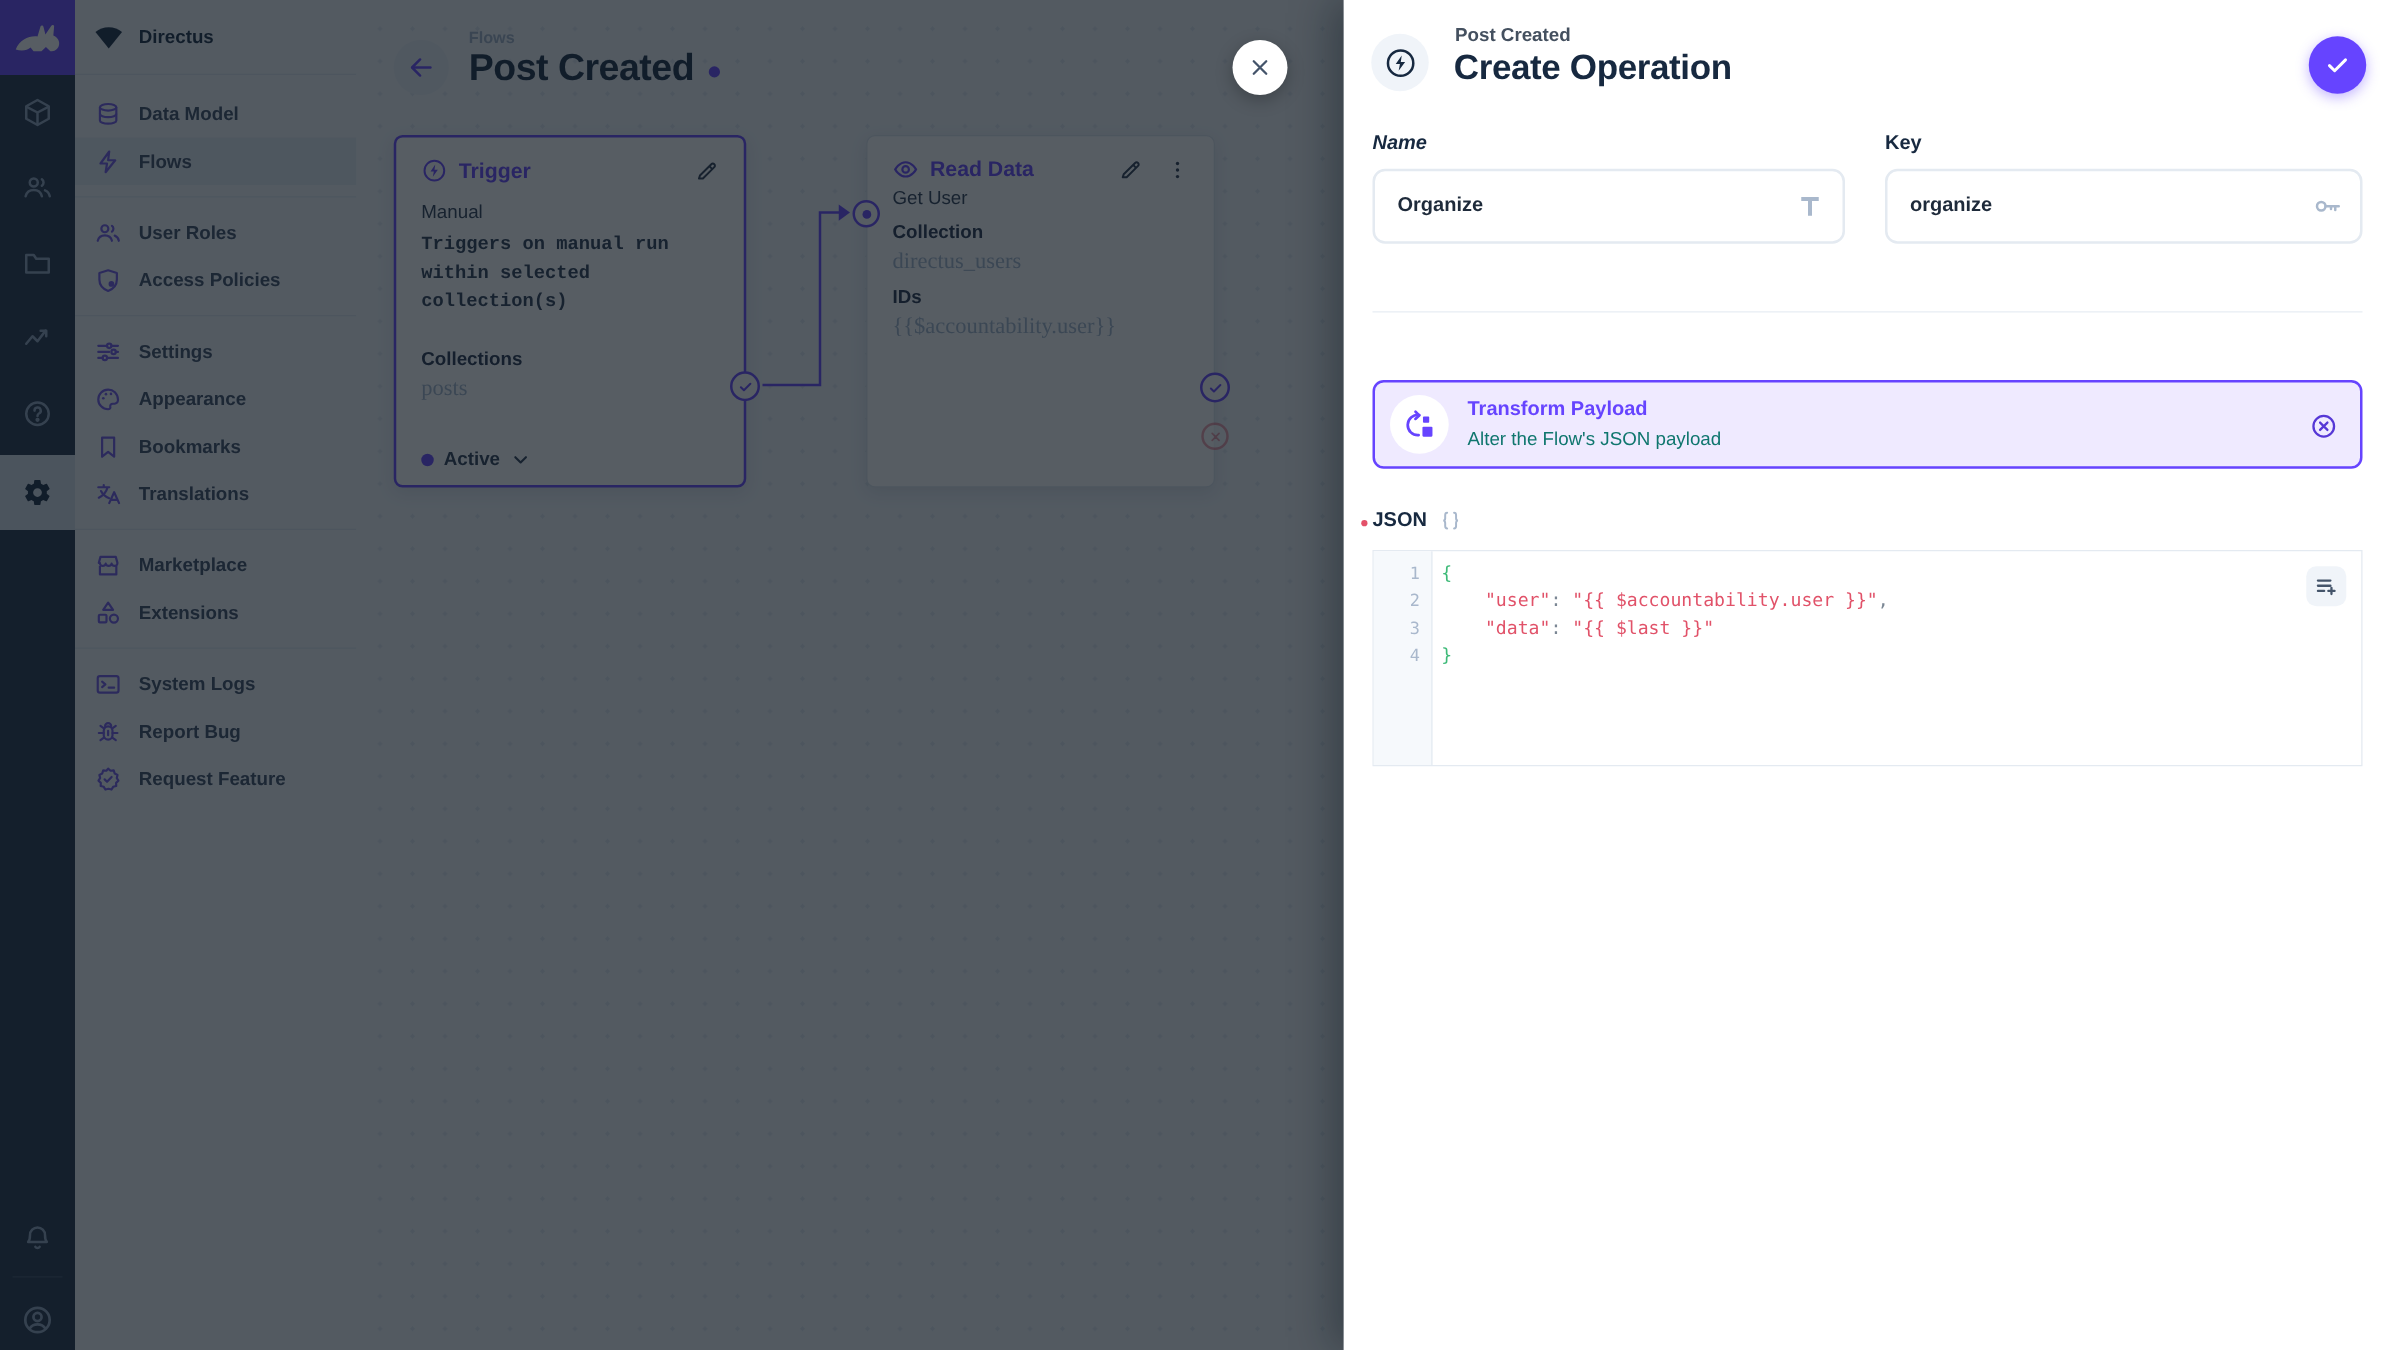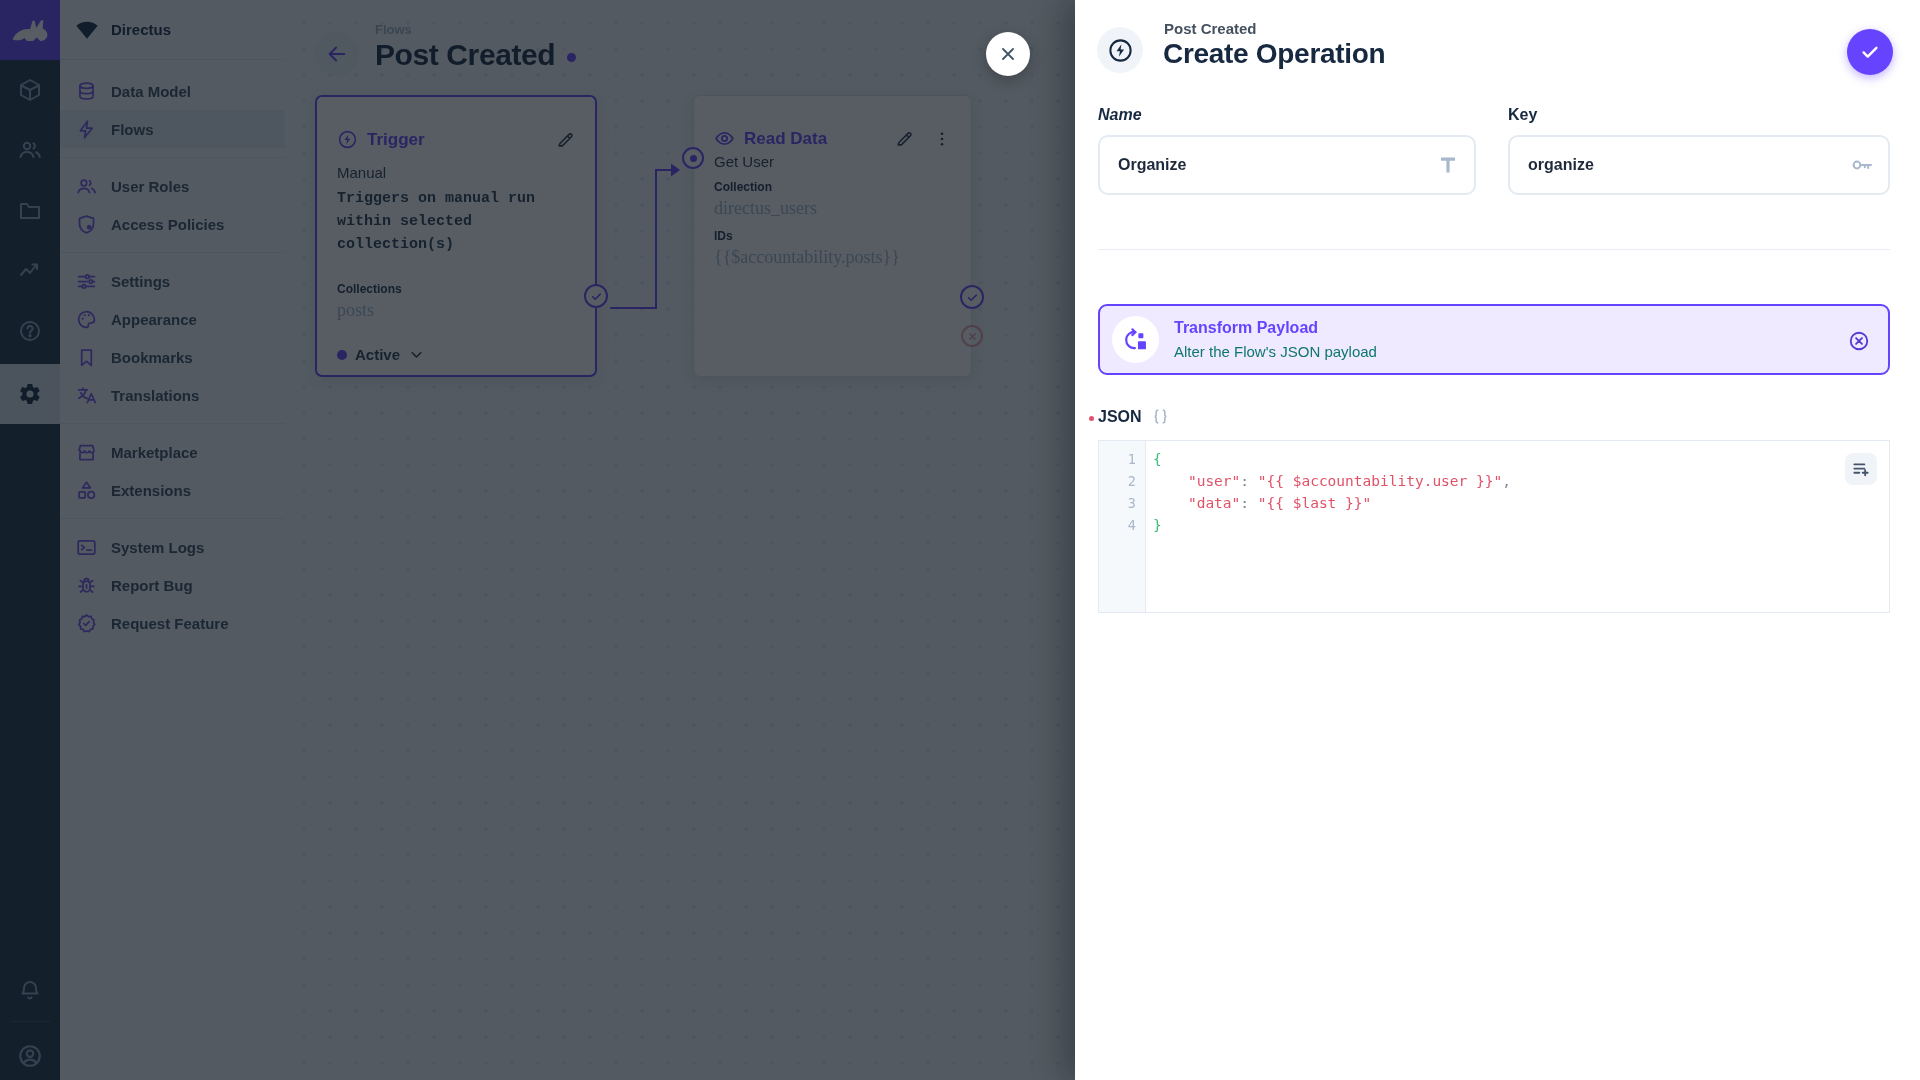--- a/index.html
+++ b/index.html
@@ -43,31 +43,31 @@
   .back-btn { position:absolute; left:30px; top:32px; width:44px; height:44px;
               border-radius:50%; border:none; background:#E7EDF4; color:#6644FF;
               display:flex; align-items:center; justify-content:center; cursor:pointer; }
   .crumb { position:absolute; left:90px; top:22px; font-size:13px; font-weight:700;
            color:#9FB0C6; }
   .flow-title { position:absolute; left:90px; top:38px; display:flex;
                 align-items:center; gap:12px; font-size:30px; font-weight:800;
                 color:#172940; letter-spacing:-0.4px; }
   .title-dot { width:9px; height:9px; border-radius:50%; background:#6644FF; margin-top:4px; }
 
-  .flow-card { position:absolute; top:95px; width:282px; height:282px;
+  .flow-card { position:absolute; top:108px; width:282px; height:282px;
                background:#FFFFFF; border-radius:7px;
-               box-shadow:0 4px 14px rgba(23,41,64,0.10); padding:32px 20px; }
+               box-shadow:0 4px 14px rgba(23,41,64,0.10); padding:16px 20px; }
   .card-trigger { left:30px; border:2px solid #6644FF; }
   .card-op { left:408px; width:279px; border:1px solid #DBE3EC; }
   .card-head { display:flex; align-items:center; gap:9px; color:#6644FF; }
   .card-head .ttl { font-size:17px; font-weight:700; }
   .card-head .spacer { flex:1; }
   .card-head .hbtn { color:#29384E; cursor:pointer; }
   .c-line { font-size:15px; font-weight:500; color:#2A3A52; }
-  .c-label { font-size:12px; font-weight:600; color:#22314A; }
+  .c-label { font-size:15px; font-weight:600; color:#22314A; }
   .c-mono { font-family:Liberation Serif, serif; font-size:18px; color:#A2B5CD; }
   .trigger-status { position:absolute; left:20px; bottom:12px; display:flex;
                     align-items:center; gap:8px; cursor:pointer; font-size:15px;
                     font-weight:600; color:#2A3A52; }
   .status-dot { width:10px; height:10px; border-radius:50%; background:#6644FF; }
   .port { position:absolute; border-radius:50%; background:#fff; display:flex;
           align-items:center; justify-content:center; }
   .port-out { width:24px; height:24px; border:2px solid #6644FF; color:#6644FF;
               right:-13px; top:187px; }
   .port-in  { width:22px; height:22px; border:2px solid #6644FF; left:-12px; top:51px; }
@@ -449,21 +449,21 @@
               <circle cx="12" cy="12" r="1.8"></circle>
               <circle cx="12" cy="19" r="1.8"></circle>
             </svg>
         </span>
       </div>
       <div class="c-line" style="margin-top:4px;">Get User</div>
       <div id="op-fields">
           <div class="c-label" style="margin-top: 10px;">Collection</div>
           <div class="c-mono" style="margin-top: 4px;">directus_users</div>
           <div class="c-label" style="margin-top: 10px;">IDs</div>
-          <div class="c-mono" style="margin-top: 4px;">{{$accountability.posts}}</div>
+          <div class="c-mono" style="margin-top: 4px;">{{$accountability.user}}</div>
         </div>
       <span class="port port-in">
           <span class="dotc"></span>
         </span>
       <span class="port port-out" style="top:189px;">
         <span class="icon" style="width:13px;height:13px;color:#6644FF;">
           <svg viewBox="0 0 24 24" fill="none" stroke="currentColor" stroke-width="3" stroke-linecap="round" stroke-linejoin="round">
               <path d="M5 12.5l4.5 4.5L19 7.5"></path>
             </svg>
         </span>

